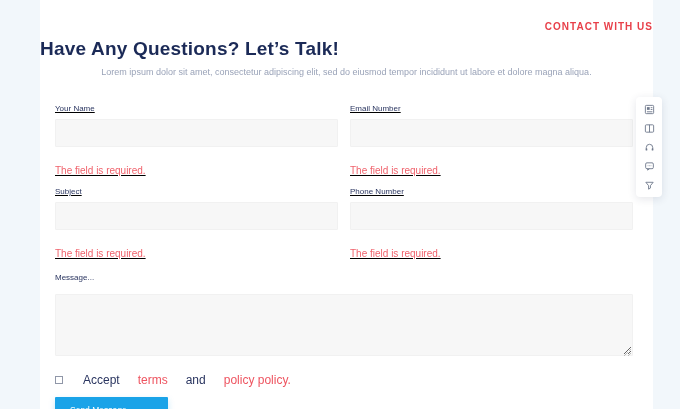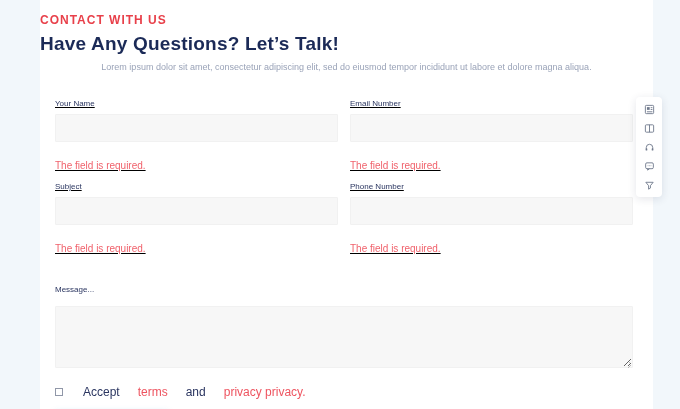--- a/index.html
+++ b/index.html
@@ -8,22 +8,22 @@
     background:#f2f7fb;
     font-family:"Liberation Sans", sans-serif;
     position:relative;
   }
   .panel {
     position:absolute; left:40px; top:0; width:613px; height:409px;
     background:#ffffff;
   }
   
   .eyebrow {
-    padding-top:13px; text-align:left;
-    font-size:12px; font-weight:bold; letter-spacing:1px;
+    padding-top:21px; text-align:right;
+    font-size:10px; font-weight:bold; letter-spacing:1px;
     color:#e8404a;
   }
   .title {
     margin-top:6px; 
     font-size:19px; font-weight:bold; color:#1b2a57;
     letter-spacing:.2px;
   }
   .subtitle {
     margin-top:7px; text-align:center;
     font-size:9px; color:#9aa3b8;
@@ -37,21 +37,21 @@
     display:block; font-size:8px; color:#2a3560; margin-bottom:6px;
   }
   .text-input {
     width:100%; height:28px;
     background:#f7f7f7; border:1px solid #f1f1f1; border-radius:1px;
     font-size:10px; color:#2a3560; padding:0 6px;
   }
   .field-error {
     font-size:10px; color:#f0626c; margin:18px 0 11px;
   }
-  .message-block { margin-top:20px; }
+  .message-block { margin-top:3px; }
   .message-textarea {
     width:100%; height:62px; margin-top:6px;
     background:#f7f7f7; border:1px solid #f1f1f1; border-radius:1px;
     font-size:10px; color:#2a3560; padding:4px 6px;
     resize:vertical; font-family:"Liberation Sans", sans-serif;
     position:relative;
   }
   .textarea-wrap { position:relative; }
   .resize-grip {
     position:absolute; right:2px; bottom:4px; width:7px; height:7px;
@@ -142,21 +142,21 @@
         <textarea class="message-textarea" value="" style=""></textarea>
         <span class="resize-grip"></span>
       </div>
     </div>
 
     <label class="consent">
       <span class="checkbox-box"></span>
       <span>Accept</span>
       <a href="#">terms</a>
       <span>and</span>
-      <a href="#">privacy privacy.</a>
+      <a href="#">policy policy.</a>
     </label>
 
     <button class="submit-btn" type="submit">
       <span>Send Message</span>
       <span class="submit-arrow">→</span>
     </button>
 
     <div class="form-alert">One or more fields have an error. Please check and try again.</div>
   </form>
 

